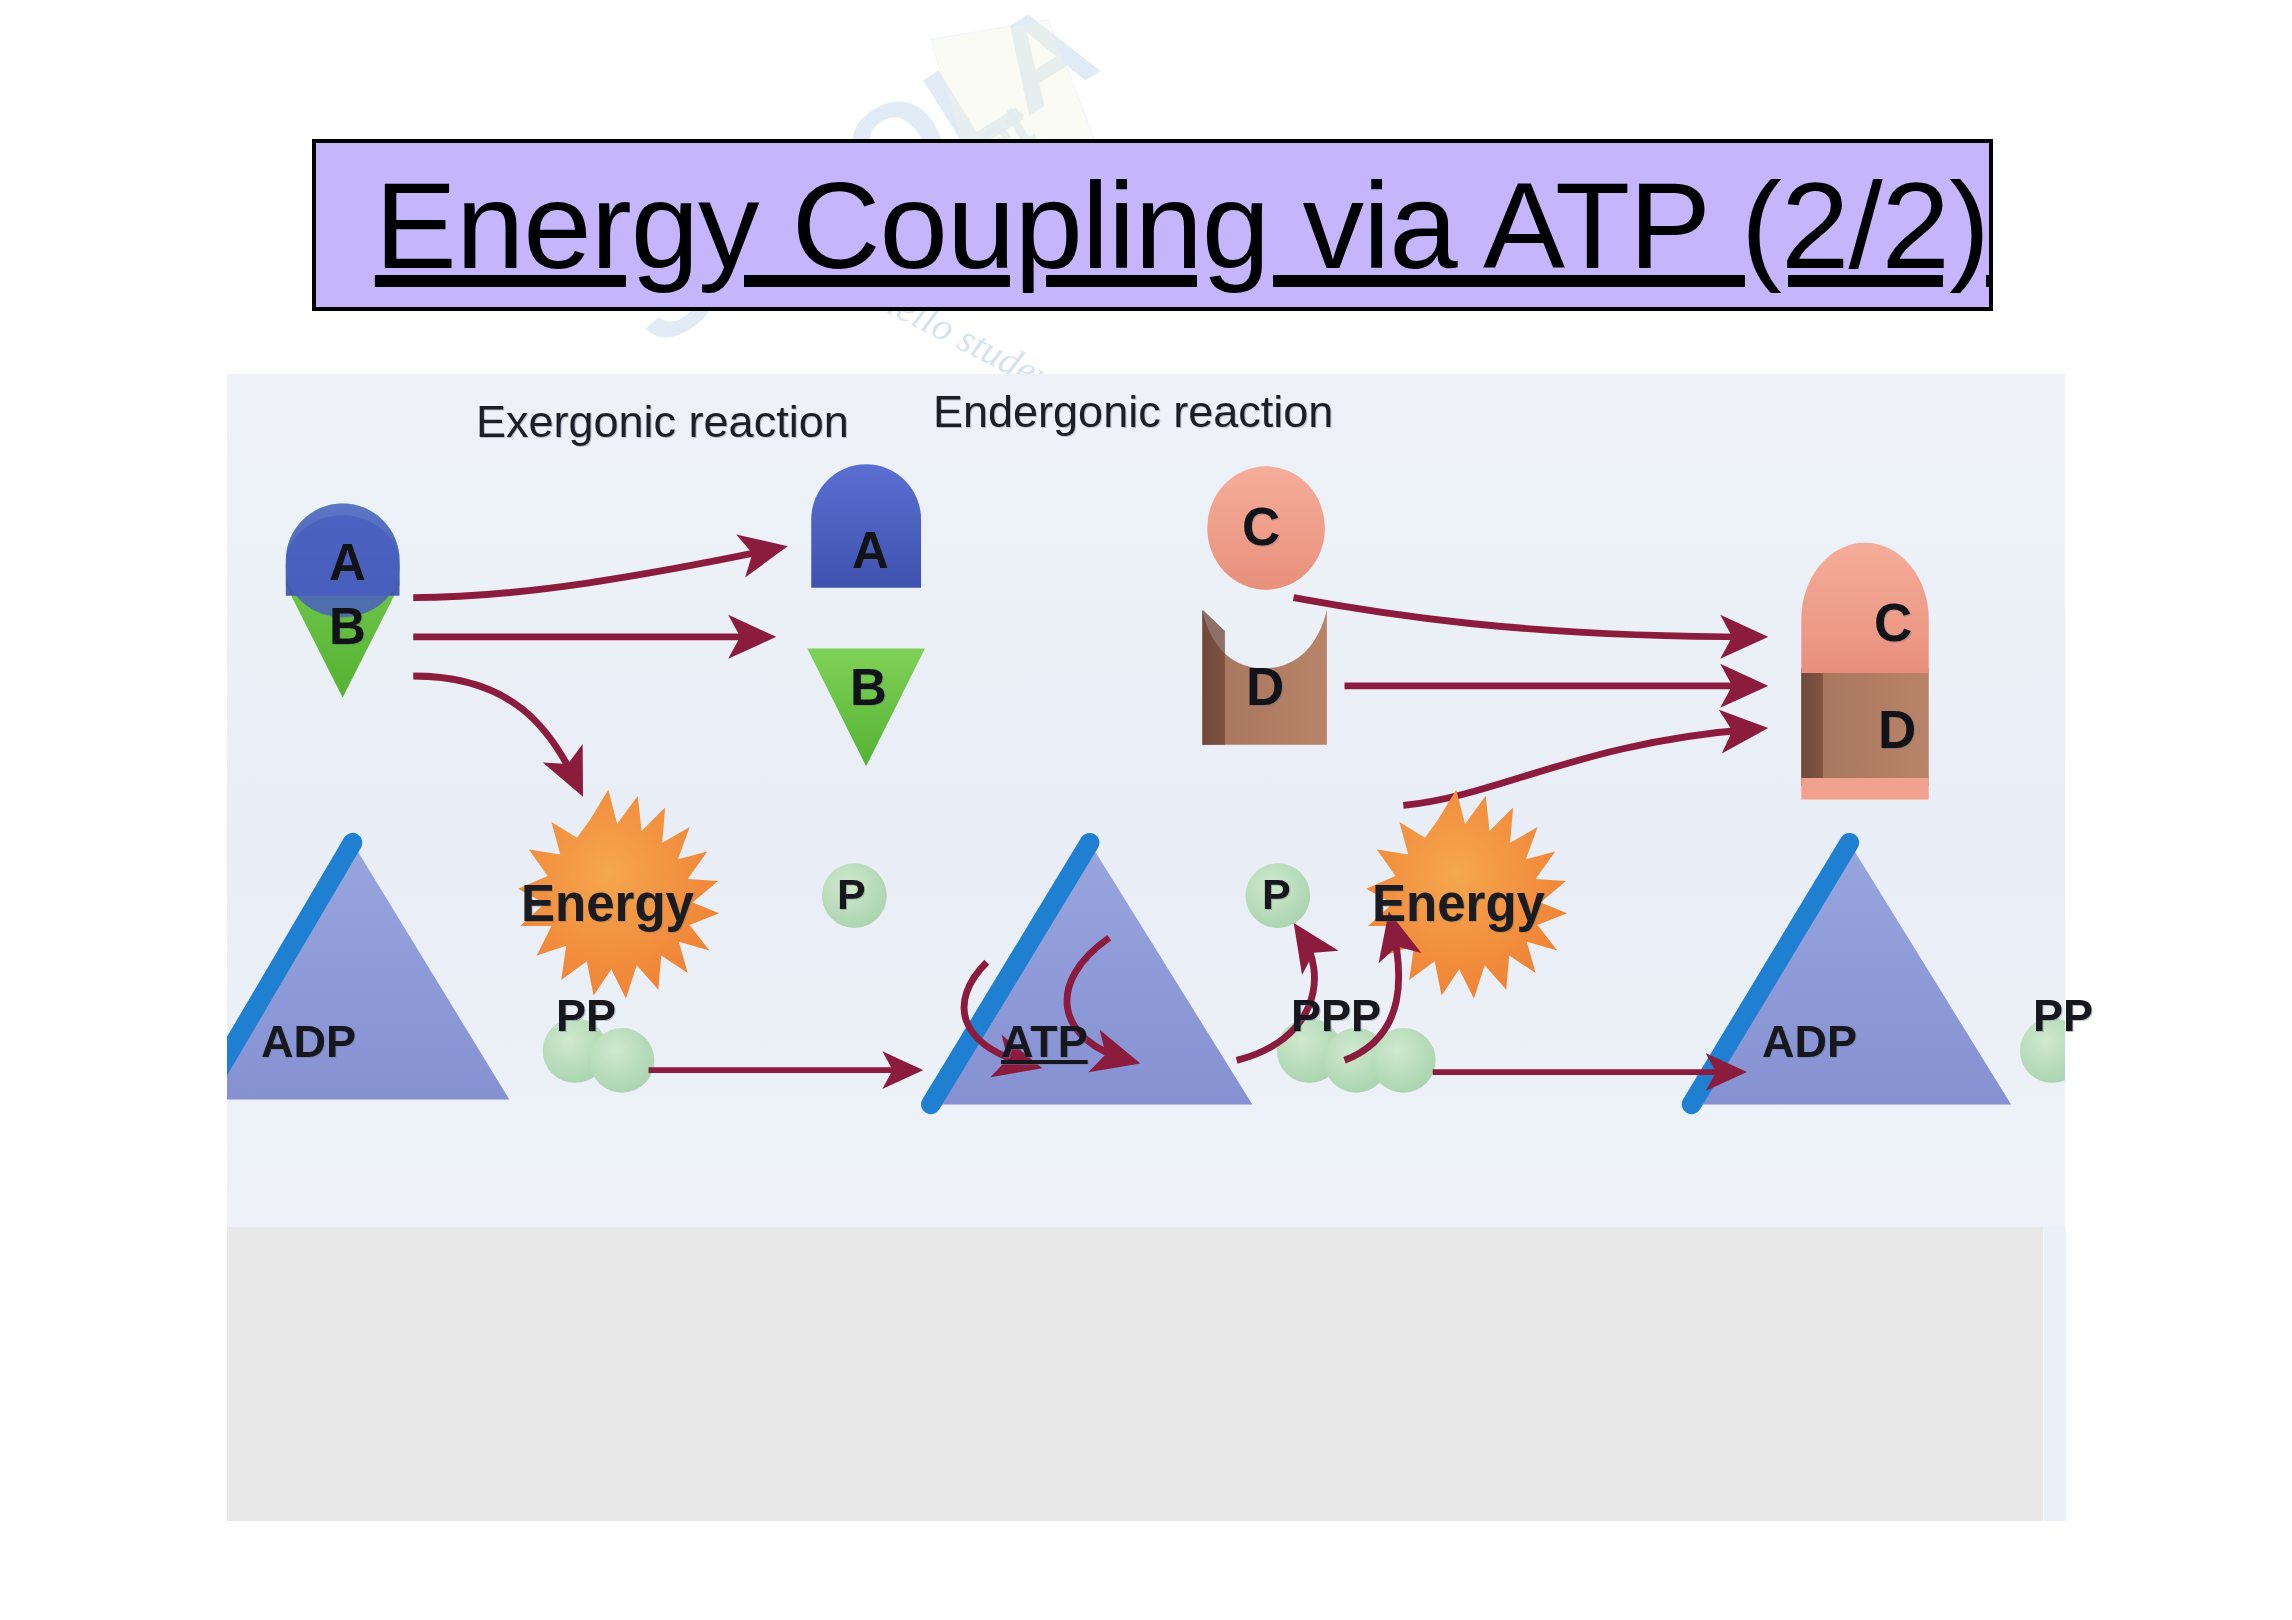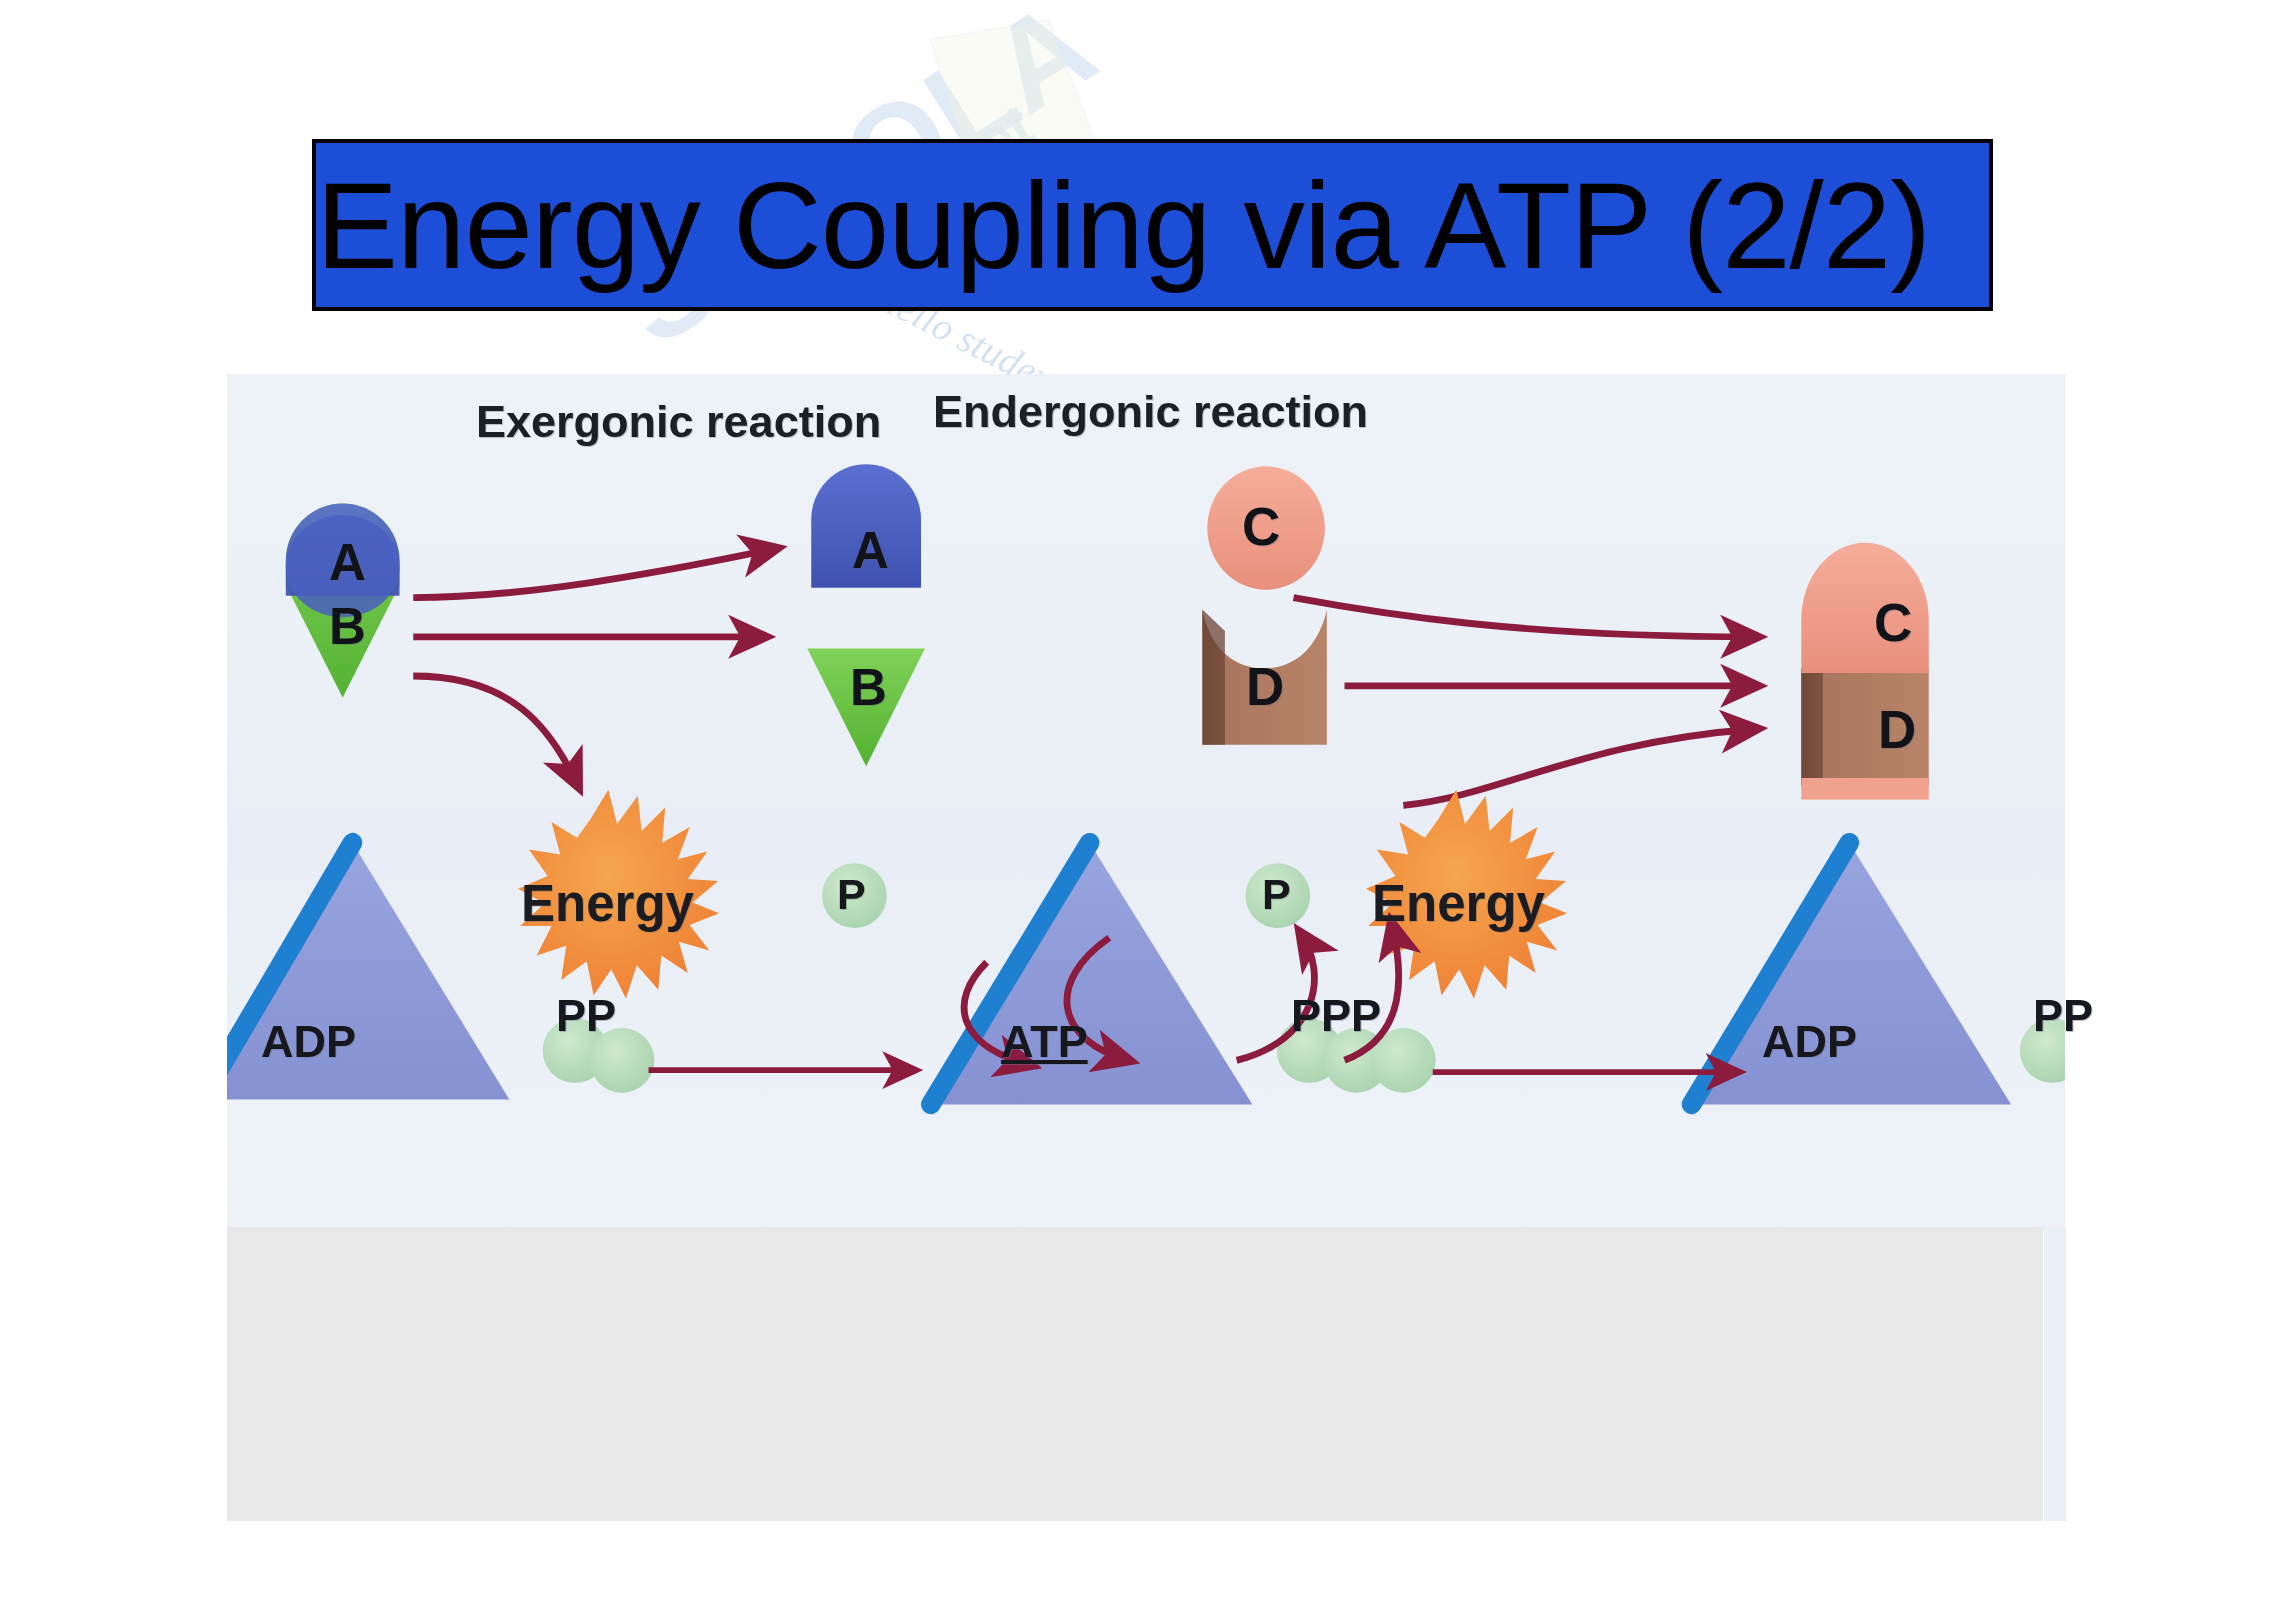--- a/index.html
+++ b/index.html
@@ -26,27 +26,28 @@
     z-index: 1;
   }
 
   
   #title-banner {
     position: absolute;
     left: 312px;
     top: 139px;
     width: 1681px;
     height: 172px;
-    background: #1d4ed8;
+    background: #c4b5fd;
     border: 4.9px solid #000000;
     box-sizing: border-box;
     z-index: 3;
     display: flex;
     align-items: center;
-    justify-content: flex-start;
+    justify-content: flex-end;
+    text-decoration: underline;
   }
   #title-text {
     font-size: 123px;
     line-height: 1;
     color: #000000;
     white-space: nowrap;
     letter-spacing: -1px;
   }
 
   
@@ -88,21 +89,21 @@
     position: absolute;
     left: 0; top: 0;
     width: 1838px;
     height: 858px;
   }
 
   
   .section-header {
     position: absolute;
     font-size: 45px;
-    font-weight: bold;
+    font-weight: normal;
     color: #1c1f26;
     white-space: nowrap;
     text-shadow: 1px 1px 0 rgba(120,130,150,.45);
   }
   #hdr-exergonic { left: 249px; top: 21.6px; }
   #hdr-endergonic { left: 706px; top: 12px; }
 
   
   .mol-label {
     position: absolute;

